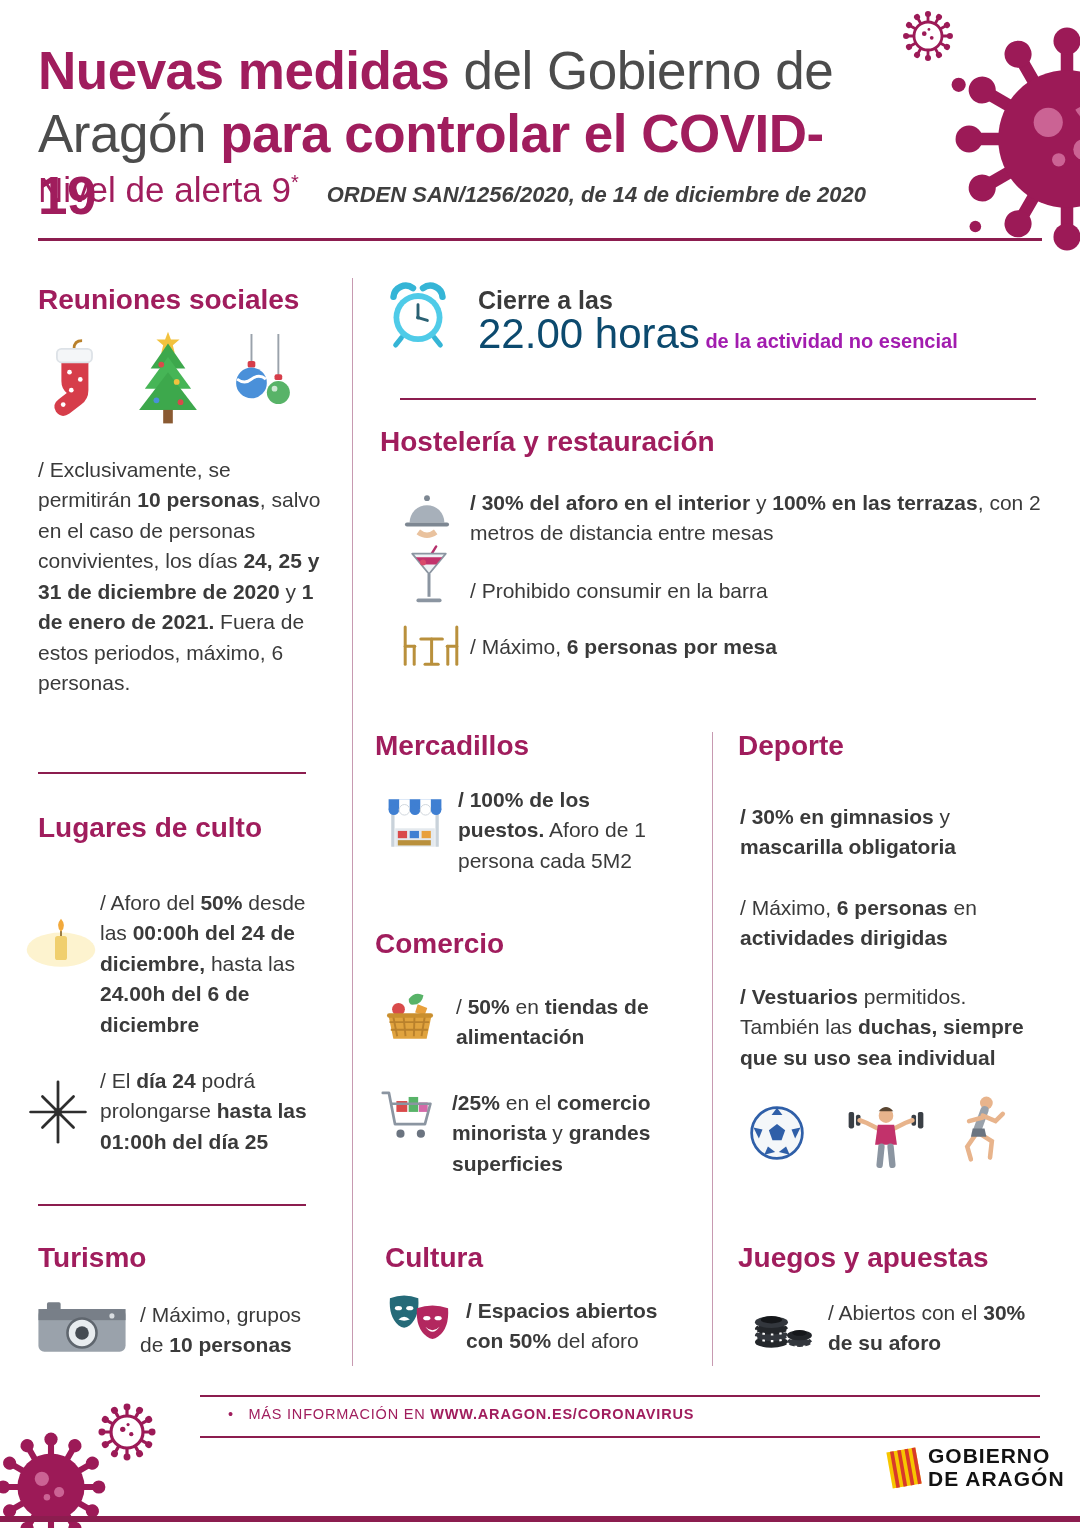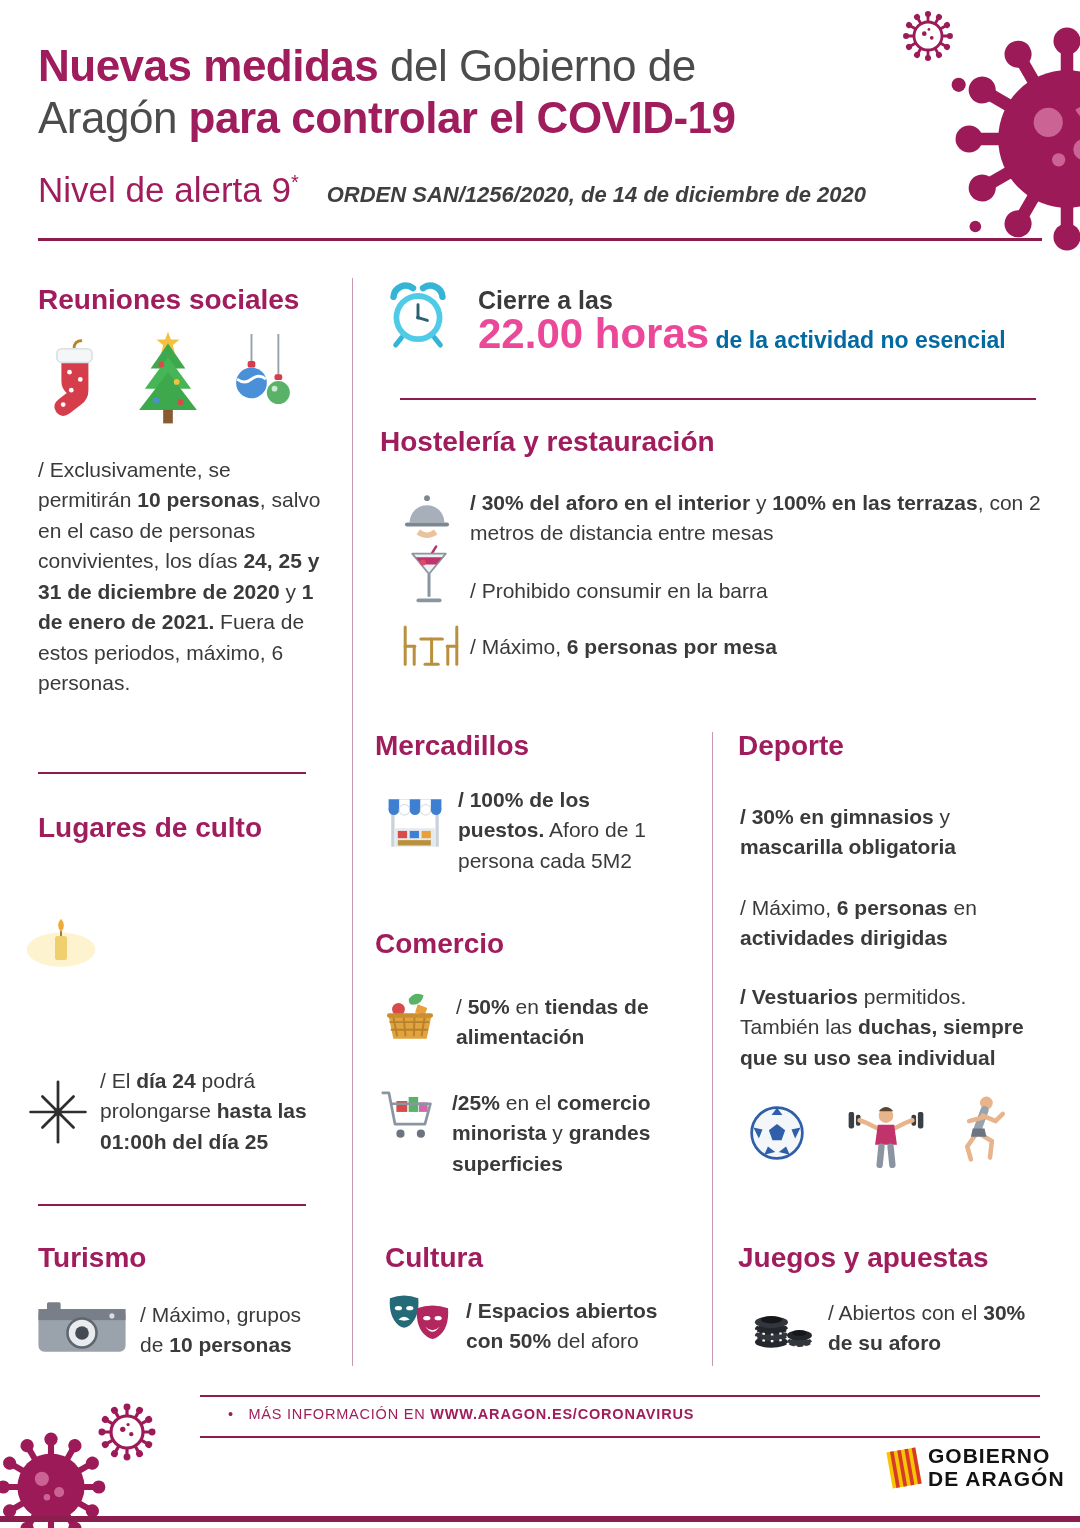--- a/index.html
+++ b/index.html
@@ -3,34 +3,34 @@
 <meta charset="utf-8">
 <style>
   *{margin:0;padding:0;box-sizing:border-box;}
   html,body{background:#ffffff;}
   .page{
     position:relative;width:1080px;height:1528px;margin:0 auto;
     background:#fff;overflow:hidden;
     font-family:"Liberation Sans",sans-serif;color:#3a3a3a;
   }
   .abs{position:absolute;}
-  .title{font-size:44px;font-weight:700;line-height:1.18;letter-spacing:-0.5px;}
+  .title{font-size:53px;font-weight:700;line-height:1.18;letter-spacing:-0.5px;}
   .seg-b{font-weight:700;}
   .seg-ab{color:#a01d5d;font-weight:700;}
   .seg-g{color:#4c4c4c;font-weight:400;}
   .alert{font-size:35px;color:#a01d5d;font-weight:400;}
   .alert sup{font-size:20px;}
   .order{font-style:italic;font-size:22px;font-weight:700;color:#3f3f3f;}
   .heading{font-size:28px;font-weight:700;color:#a01d5d;}
   .body-text{font-size:21px;line-height:1.45;color:#3a3a3a;}
   .rule{background:#8c1d4f;}
   .vrule{background:#c79ab1;width:1px;}
   .closing-line1{font-size:25px;font-weight:700;color:#3a3a3a;}
-  .closing-time{font-size:42px;font-weight:700;color:#ec4899;}
-  .closing-suffix{font-size:23px;font-weight:700;color:#0369a1;}
+  .closing-time{font-size:42px;font-weight:400;color:#0c4a6e;}
+  .closing-suffix{font-size:20px;font-weight:700;color:#a21caf;}
   .footer-info{font-size:14.5px;color:#a01d5d;letter-spacing:0.8px;}
   .footer-info .url{font-weight:700;}
   .logo-text{font-size:21px;font-weight:700;letter-spacing:1px;color:#121212;line-height:1.08;}
   svg{display:block;}
 </style>
 </head>
 <body>
 
 <svg width="0" height="0" style="position:absolute">
   <defs>
@@ -148,20 +148,21 @@
 
   <div class="abs heading" style="left:38px;top:812px">Lugares de culto</div>
 
   <svg class="abs" style="left:22px;top:912px;width:78px;height:60px" viewBox="0 0 90 70">
     <ellipse cx="45" cy="44" rx="40" ry="20" fill="#fdf3cf"></ellipse>
     <rect x="38" y="28" width="14" height="28" rx="3" fill="#f0cf6e"></rect>
     <line x1="45" y1="28" x2="45" y2="22" stroke="#8a6a2f" stroke-width="2"></line>
     <path d="M45 8 q7 8 0 15 q-7 -7 0 -15" fill="#f2a93b"></path>
   </svg>
 
+  <div class="abs body-text" style="left:100px;top:888px;width:228px"><span>/ Aforo del </span><span class="seg-b">50%</span><span>  desde las </span><span class="seg-b">00:00h del 24 de diciembre,</span><span> hasta las </span><span class="seg-b">24.00h del 6 de diciembre</span></div>
 
   <svg class="abs" style="left:26px;top:1080px;width:64px;height:64px" viewBox="0 0 70 70">
     <g stroke="#2e2e2e" stroke-width="3" stroke-linecap="round">
       <line x1="35" y1="2" x2="35" y2="68"></line>
       <line x1="5" y1="35" x2="65" y2="35"></line>
       <line x1="18" y1="18" x2="52" y2="52"></line>
       <line x1="52" y1="18" x2="18" y2="52"></line>
     </g>
     <rect x="31" y="31" width="8" height="8" transform="rotate(45 35 35)" fill="#2e2e2e"></rect>
   </svg>

